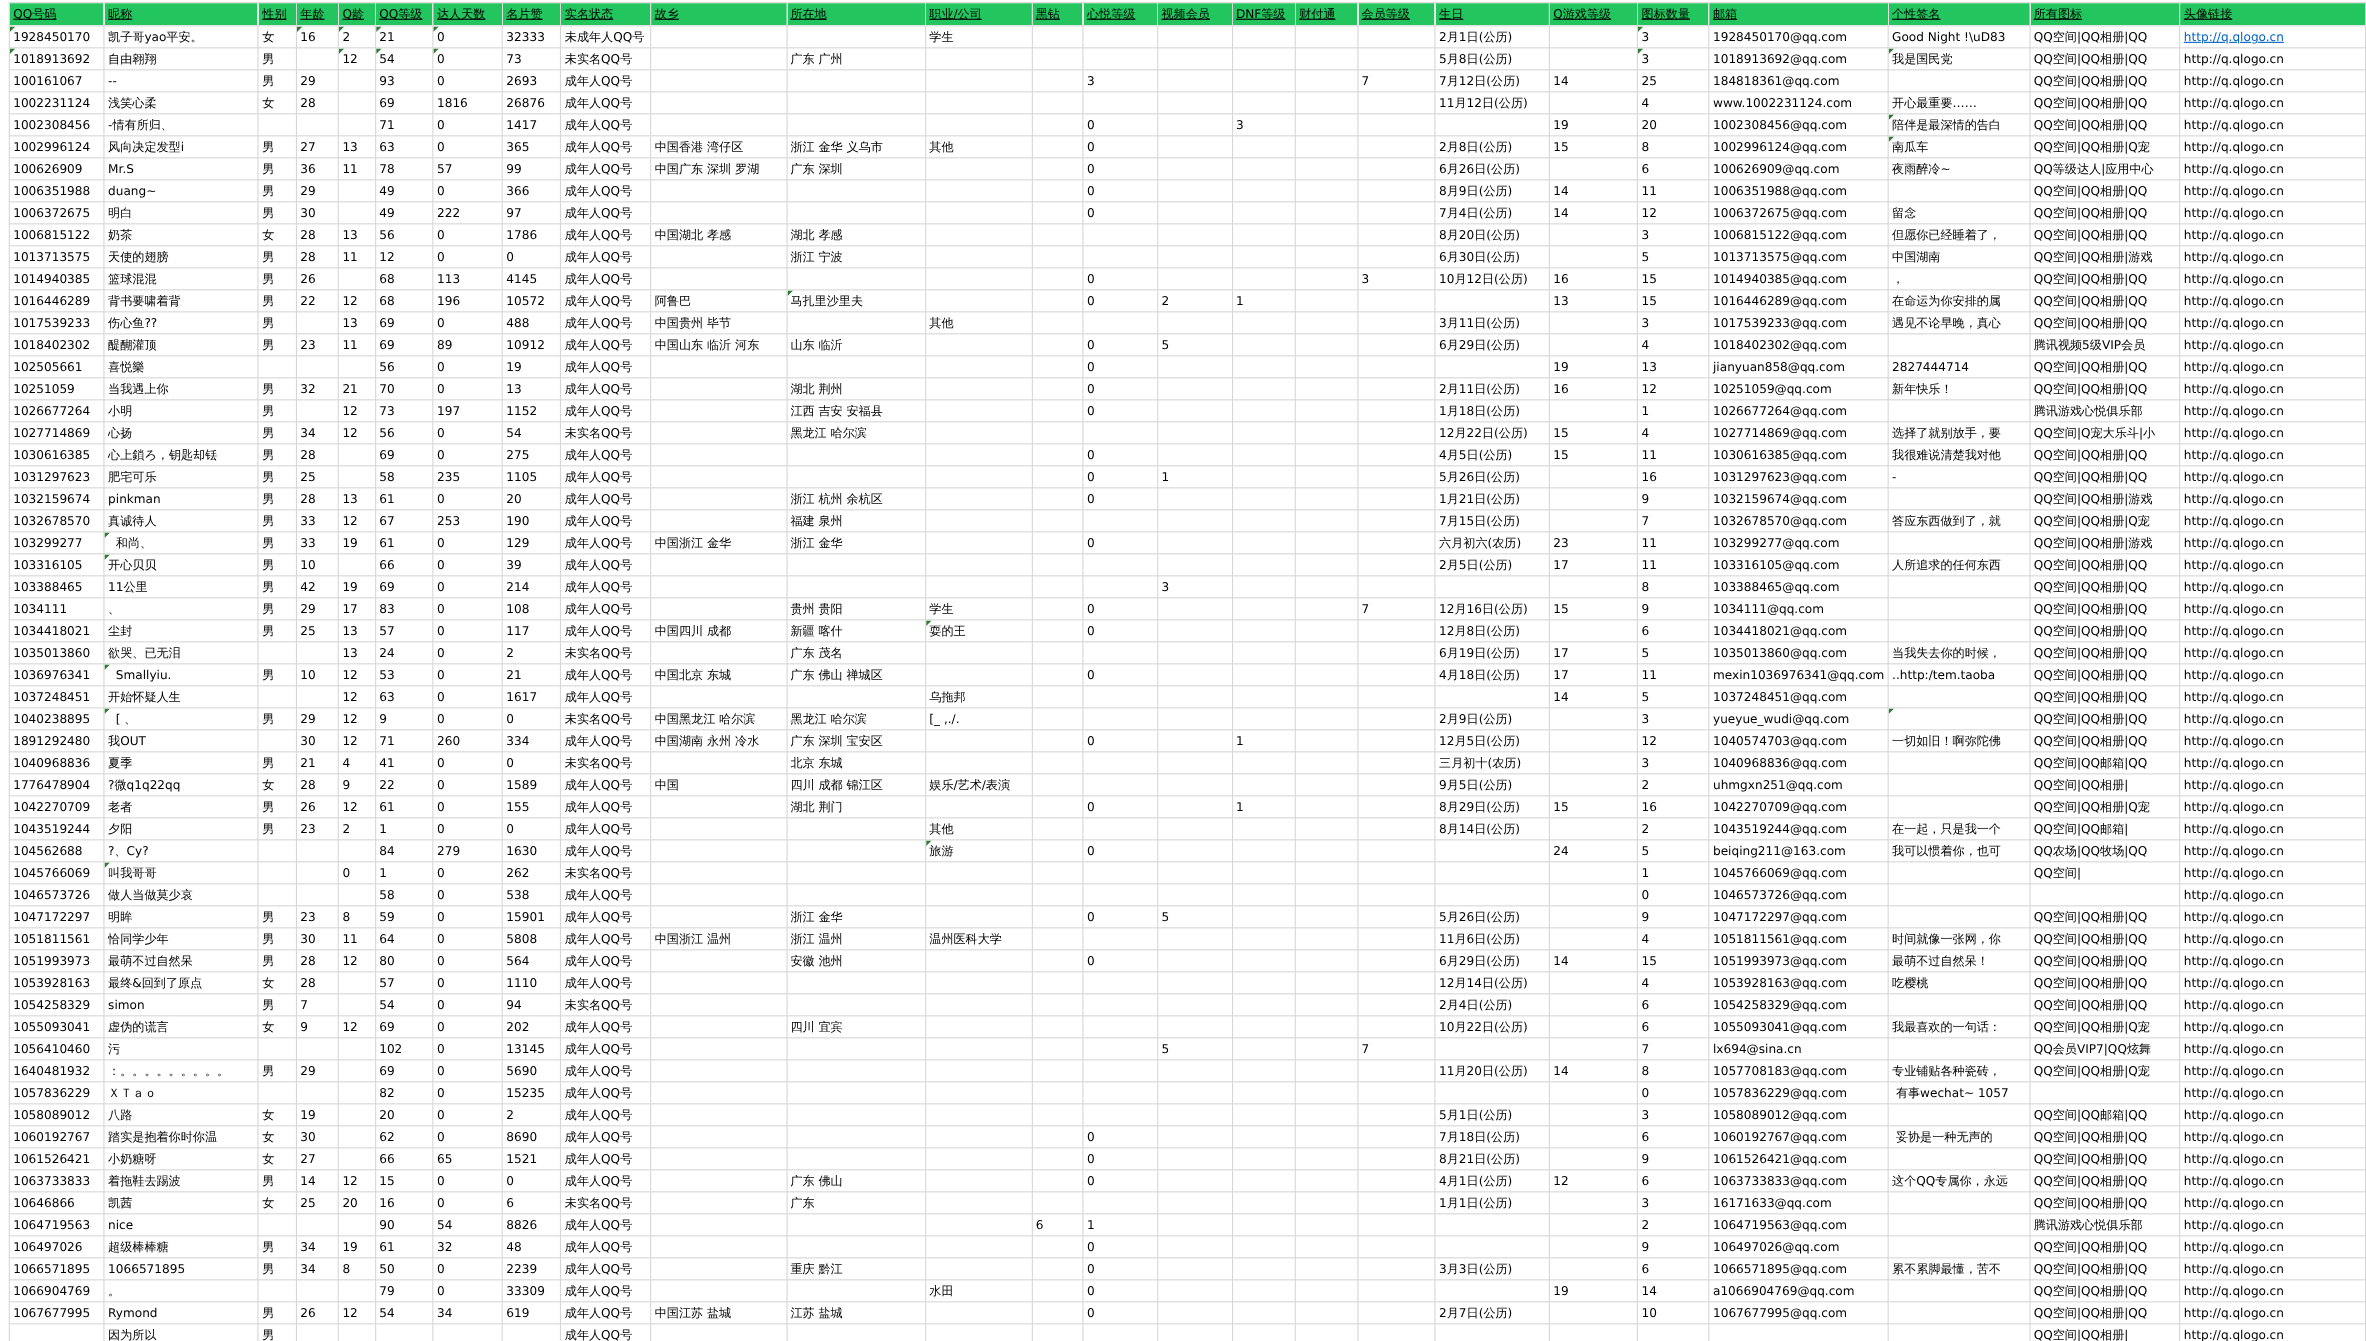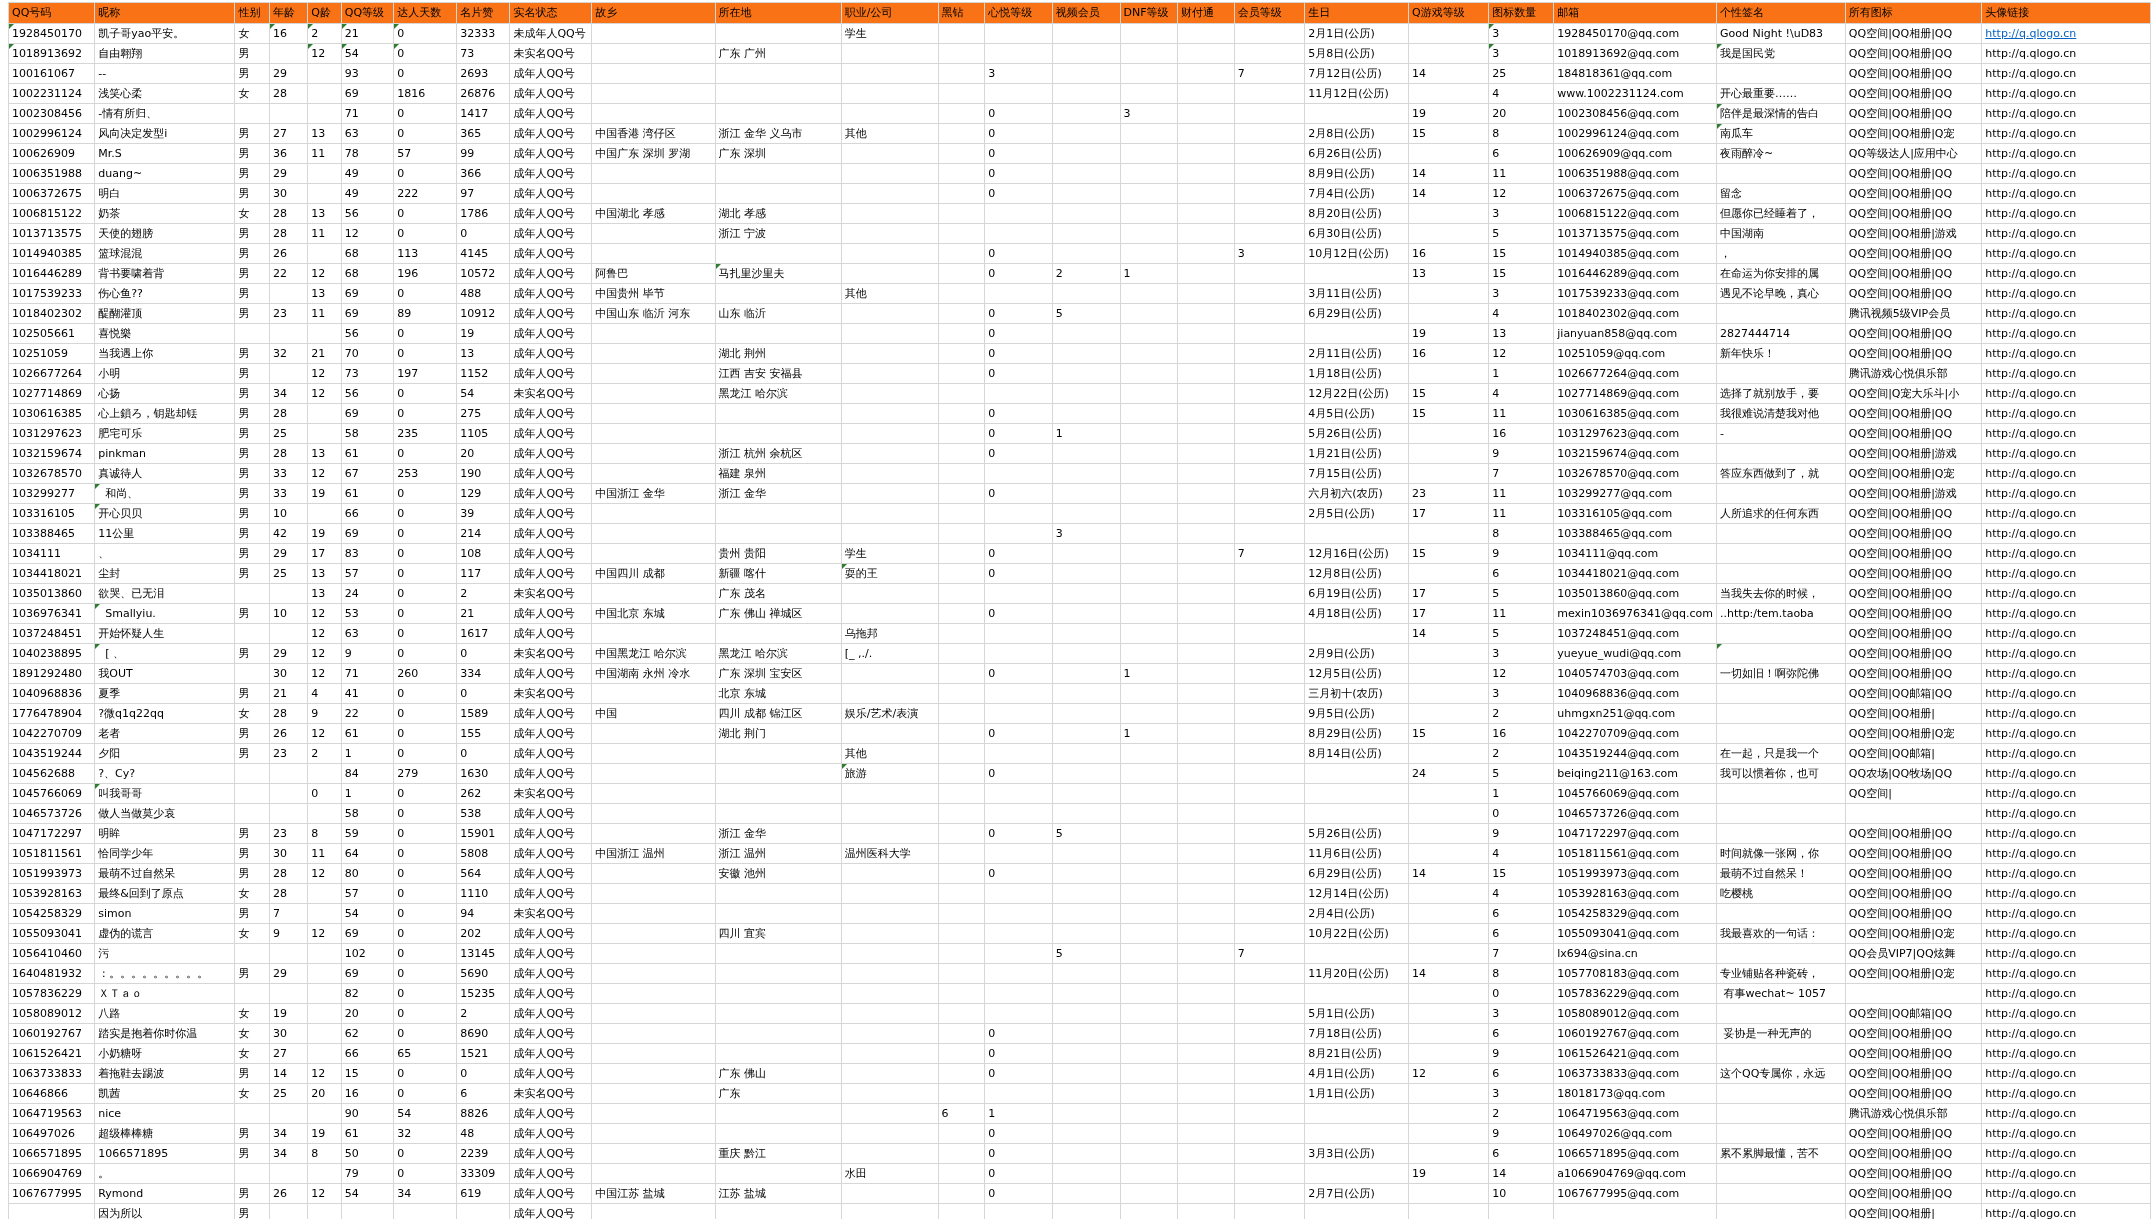--- a/index.html
+++ b/index.html
@@ -28,21 +28,22 @@
     text-align: left;
     vertical-align: middle;
     padding: 0 3px;
     overflow: hidden;
     white-space: pre;
     position: relative;
   }
   table.sheet th {
     height: 20px;
     line-height: 20px;
-    background: #f97316;
+    background: #22c55e;
+    text-decoration: underline;
   }
   table.sheet td {
     height: 19px;
     line-height: 19px;
   }
   .tri {
     position: absolute;
     top: 0;
     left: 0;
     width: 0;
@@ -1565,21 +1566,21 @@
           <td></td>
           <td></td>
           <td></td>
           <td></td>
           <td></td>
           <td></td>
           <td></td>
           <td>1月1日(公历)</td>
           <td></td>
           <td>3</td>
-          <td>18018173@qq.com</td>
+          <td>16171633@qq.com</td>
           <td></td>
           <td>QQ空间|QQ相册|QQ</td>
           <td>http://q.qlogo.cn</td>
         </tr>
         <tr>
           <td>1064719563</td>
           <td>nice</td>
           <td></td>
           <td></td>
           <td></td>

